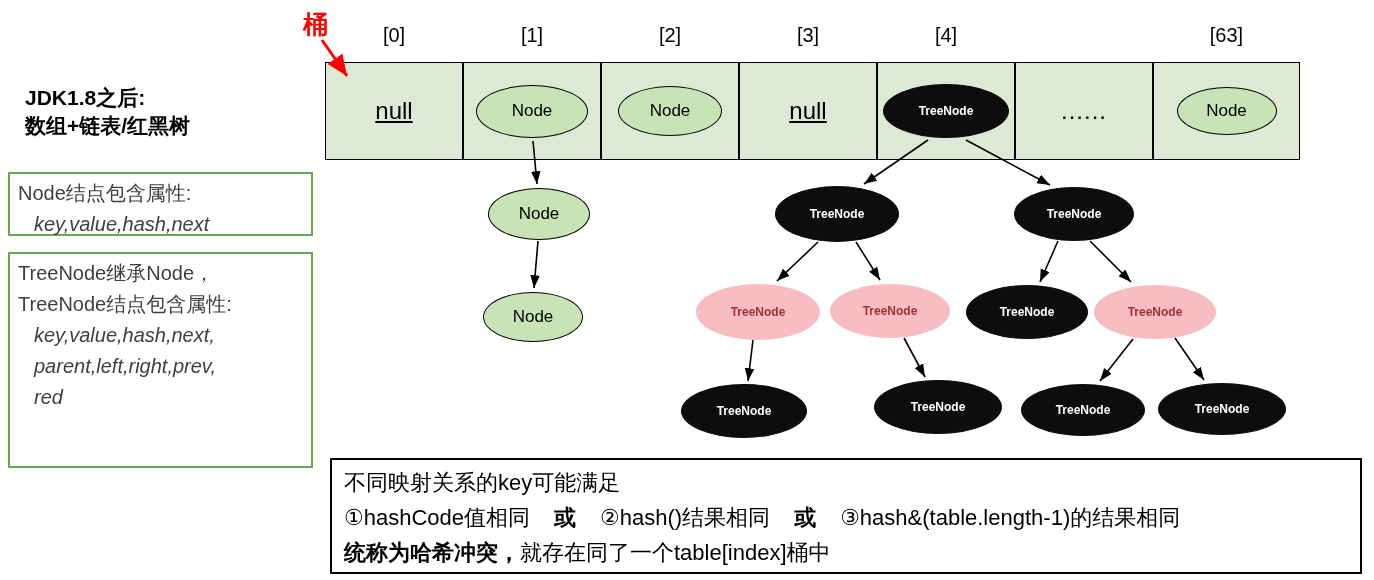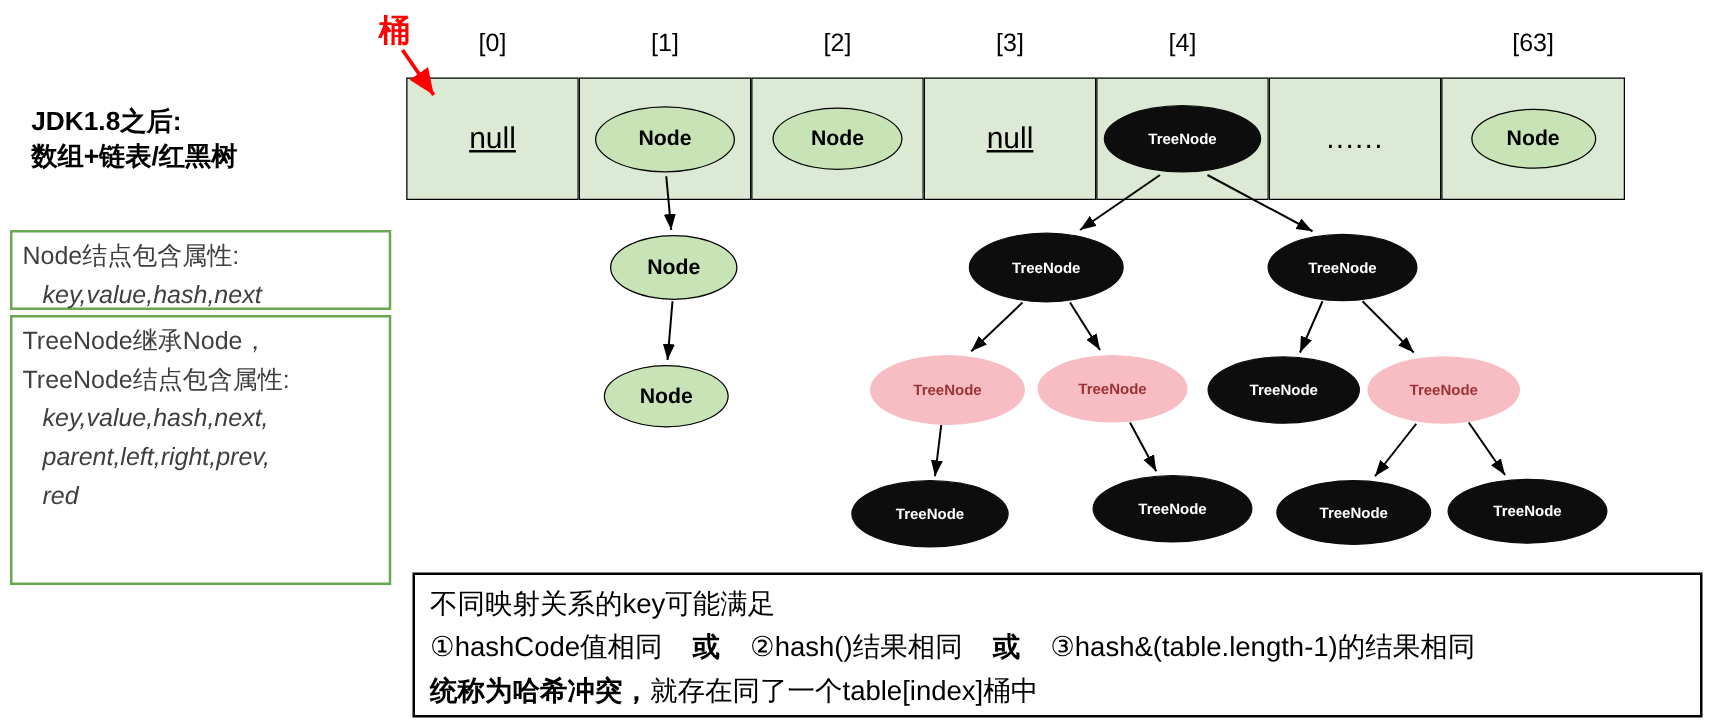--- a/index.html
+++ b/index.html
@@ -4,37 +4,37 @@
 <style>
   html,body{margin:0;padding:0;background:#fff;}
   .canvas{position:relative;width:1374px;height:580px;background:#fff;overflow:hidden;
           font-family:"Liberation Sans",sans-serif;color:#000;}
   .overlay{position:absolute;left:0;top:0;width:1374px;height:580px;pointer-events:none;z-index:30;}
 
   
   .left-title{position:absolute;left:25px;top:84px;font-size:21px;font-weight:bold;line-height:28px;color:#000;}
   .attr-box{position:absolute;border:2px solid #6aa84f;background:#fff;color:#3f3f3f;
             font-size:20px;line-height:31px;padding:4px 8px;box-sizing:border-box;}
-  .box1{left:8px;top:184px;width:305px;height:64px;}
+  .box1{left:8px;top:172px;width:305px;height:64px;}
   .box2{left:8px;top:252px;width:305px;height:216px;}
   .indent{padding-left:16px;font-style:italic;}
 
   
   .bucket-label{position:absolute;left:303px;top:8px;color:#ff0000;font-size:25px;font-weight:bold;}
 
   
   .cell{position:absolute;top:62px;height:98px;background:#dcead5;border:1.5px solid #000;
         box-sizing:border-box;display:flex;align-items:center;justify-content:center;z-index:5;}
   .idx{position:absolute;top:24px;text-align:center;font-size:20px;color:#000;z-index:5;}
   .null-text{font-size:24px;text-decoration:underline;}
   .ellipsis-text{font-size:24px;letter-spacing:1px;}
 
   
   .ell{position:absolute;border-radius:50%;display:flex;align-items:center;justify-content:center;
-       box-sizing:border-box;z-index:10;font-weight:bold;}
+       box-sizing:border-box;z-index:10;}
   .node-green{background:#c8e3b6;border:1.6px solid #000;color:#000;font-size:17px;}
   .tn-black{background:#0d0d0d;color:#fff;font-size:12px;font-weight:bold;border:1px solid #0d0d0d;}
   .tn-pink{background:#f7bdc3;color:#9c3235;font-size:12px;font-weight:bold;border:1px solid #f7bdc3;}
   .in-cell{position:relative;z-index:10;}
   .ell-node-incell{width:112px;height:53px;}
   .ell-node-incell2{width:104px;height:50px;}
   .ell-node-incell3{width:100px;height:48px;}
   .ell-root{width:126px;height:54px;}
 
   

